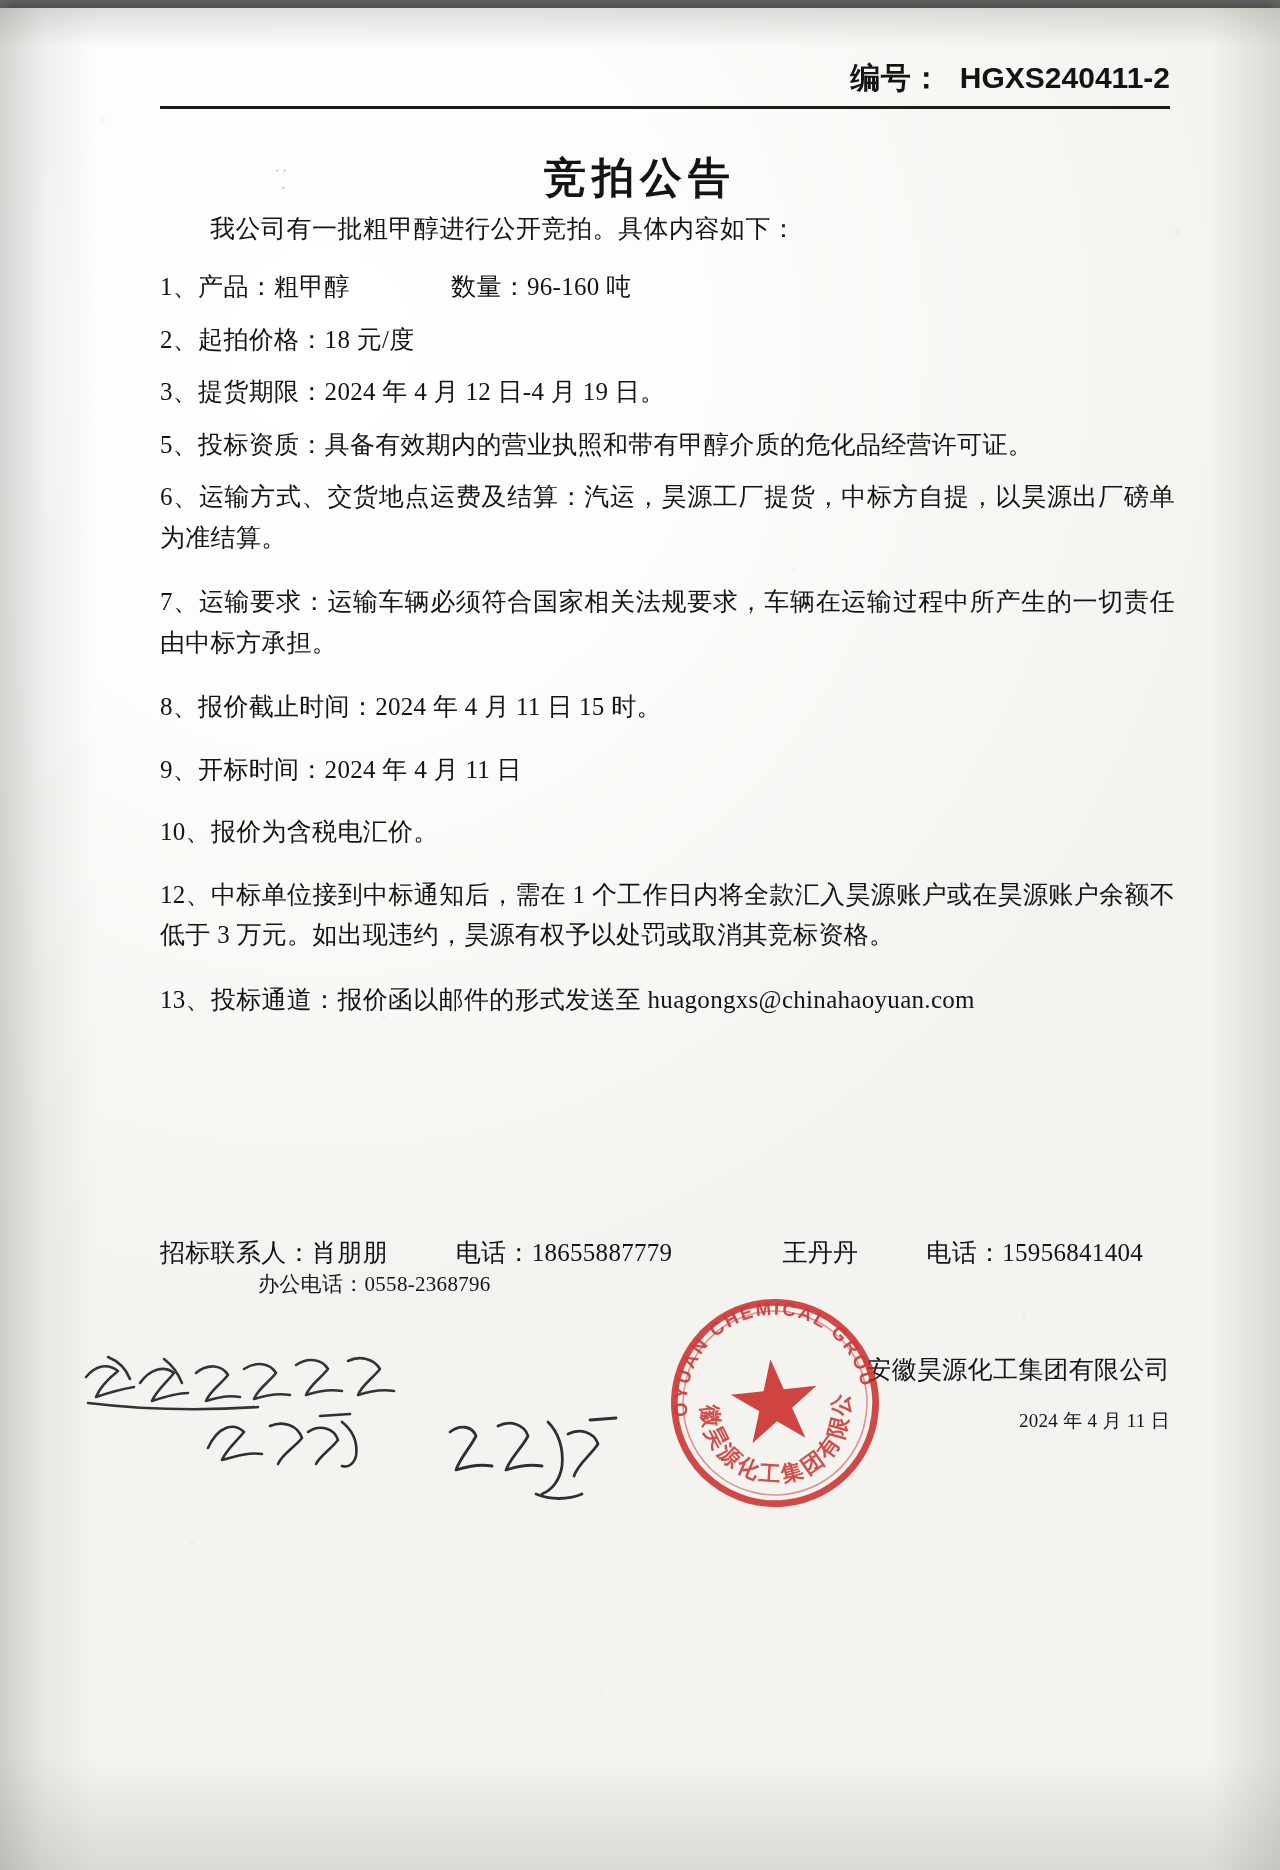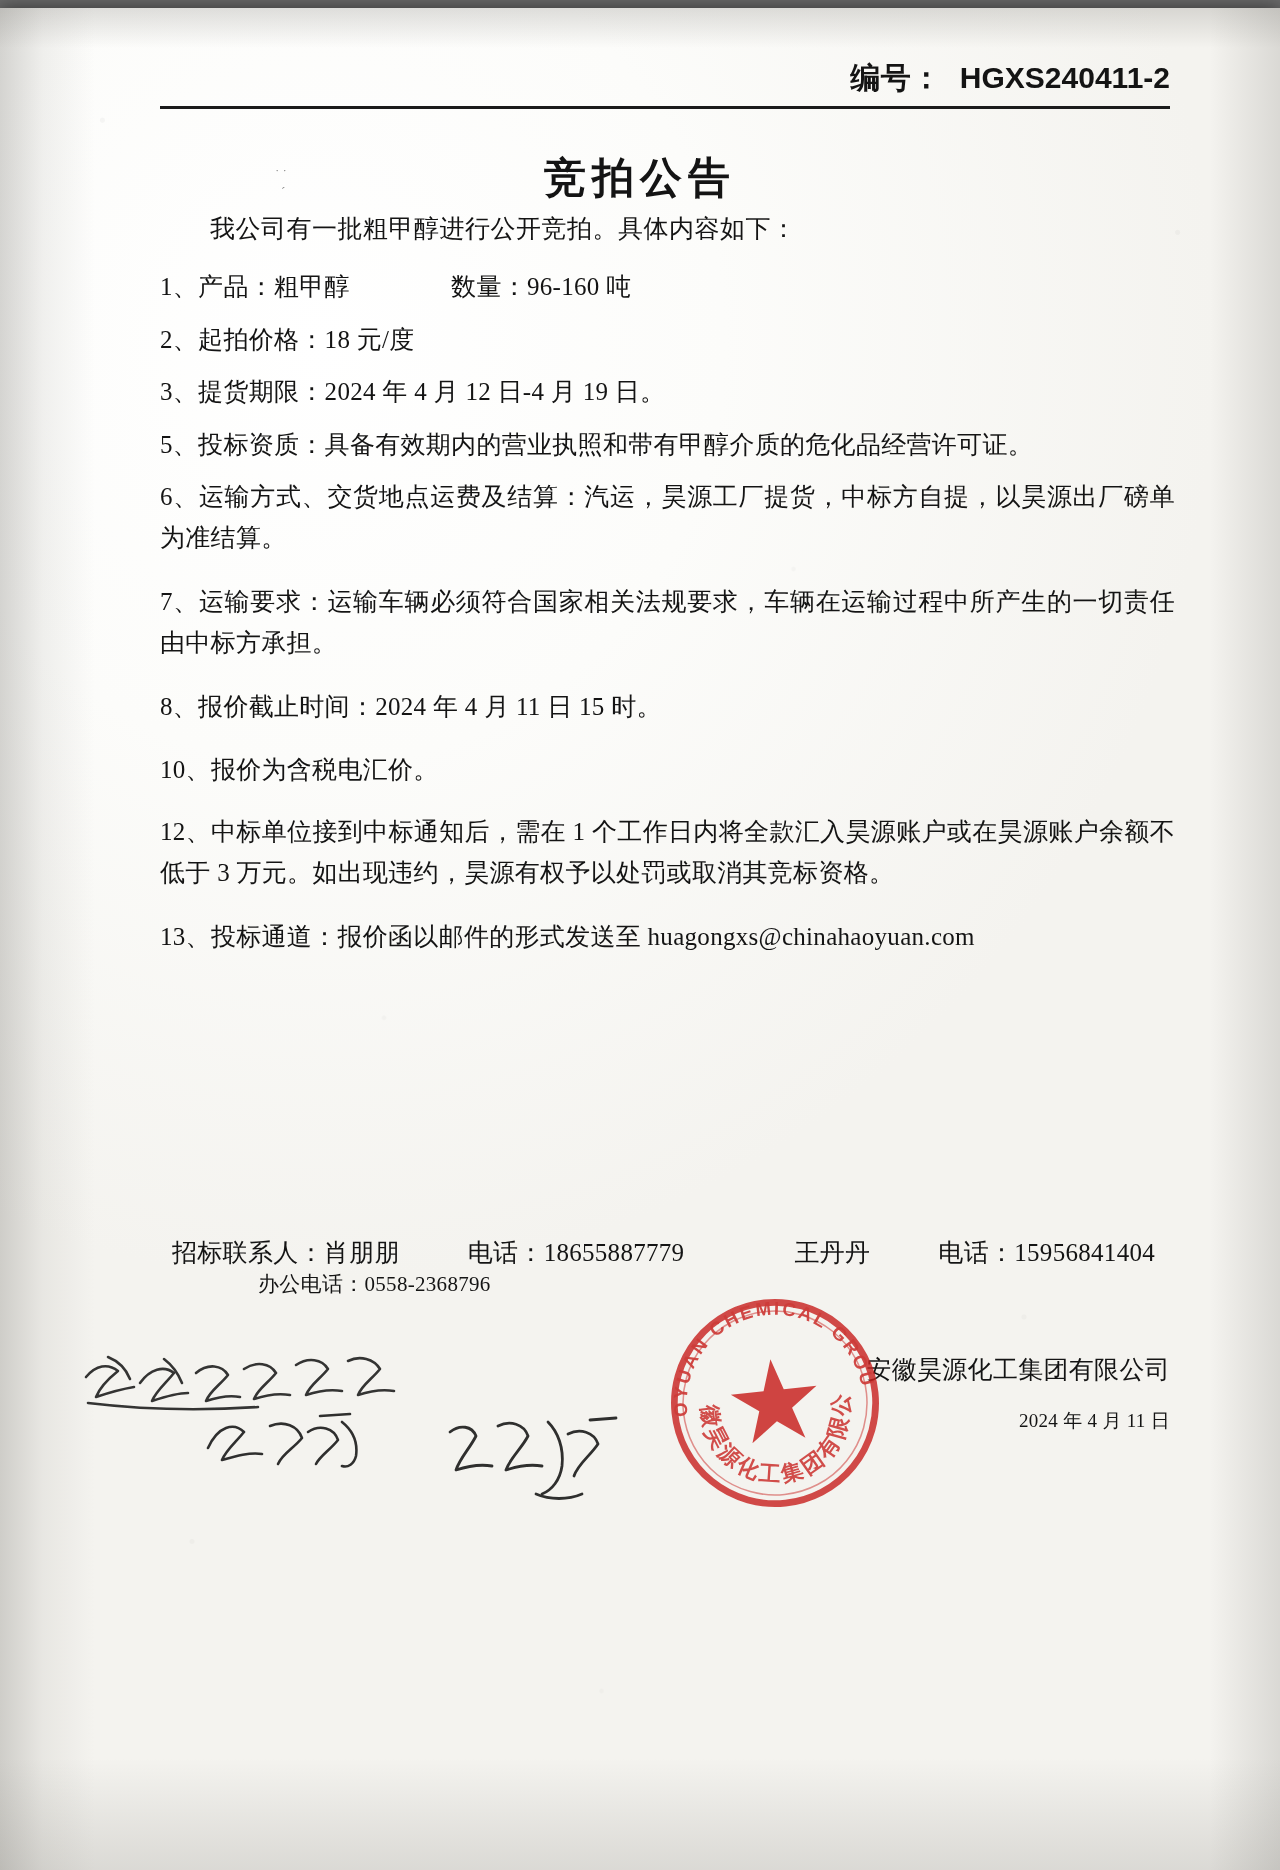--- a/index.html
+++ b/index.html
@@ -122,21 +122,21 @@
     text-align: justify;
     font-family: Liberation Serif, serif;
   }
   .clause.tight { margin-bottom: 12px; }
   .clause.loose { margin-bottom: 22px; }
   .clause.wrap { margin-bottom: 24px; }
 
   
   .contacts {
     position: absolute;
-    left: 172px;
+    left: 160px;
     right: 105px;
     top: 1228px;
     font-size: 25px;
     letter-spacing: 0.3px;
   }
   .contact-row {
     display: flex;
     align-items: baseline;
   }
   .contact-row .c-name   { white-space: nowrap; }
@@ -222,20 +222,21 @@
   <div class="body">
     <div class="intro">我公司有一批粗甲醇进行公开竞拍。具体内容如下：</div>
 
     <div class="clause tight">1、产品：粗甲醇　　　　数量：96-160 吨</div>
     <div class="clause tight">2、起拍价格：18 元/度</div>
     <div class="clause tight">3、提货期限：2024 年 4 月 12 日-4 月 19 日。</div>
     <div class="clause tight">5、投标资质：具备有效期内的营业执照和带有甲醇介质的危化品经营许可证。</div>
     <div class="clause wrap">6、运输方式、交货地点运费及结算：汽运，昊源工厂提货，中标方自提，以昊源出厂磅单为准结算。</div>
     <div class="clause wrap">7、运输要求：运输车辆必须符合国家相关法规要求，车辆在运输过程中所产生的一切责任由中标方承担。</div>
     <div class="clause loose">8、报价截止时间：2024 年 4 月 11 日 15 时。</div>
+    <div class="clause loose">9、开标时间：2024 年 4 月 11 日</div>
     <div class="clause loose">10、报价为含税电汇价。</div>
     <div class="clause wrap">12、中标单位接到中标通知后，需在 1 个工作日内将全款汇入昊源账户或在昊源账户余额不低于 3 万元。如出现违约，昊源有权予以处罚或取消其竞标资格。</div>
     <div class="clause">13、投标通道：报价函以邮件的形式发送至 huagongxs@chinahaoyuan.com</div>
   </div>
 
   <div class="contacts">
     <div class="contact-row">
       <span class="c-name">招标联系人：</span>
         <span>肖朋朋</span>
         <span class="c-gap"></span>

